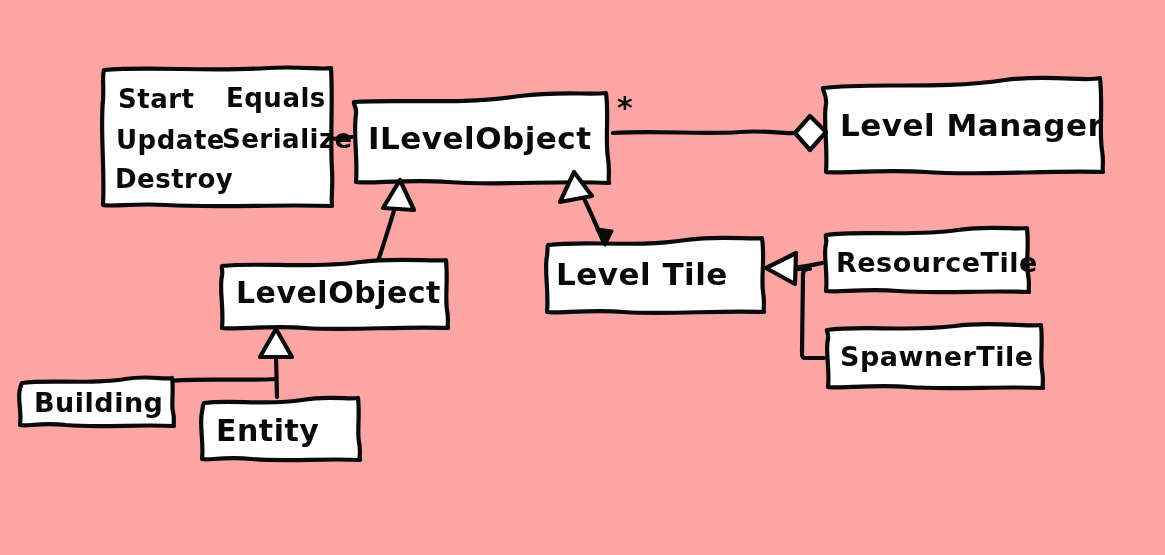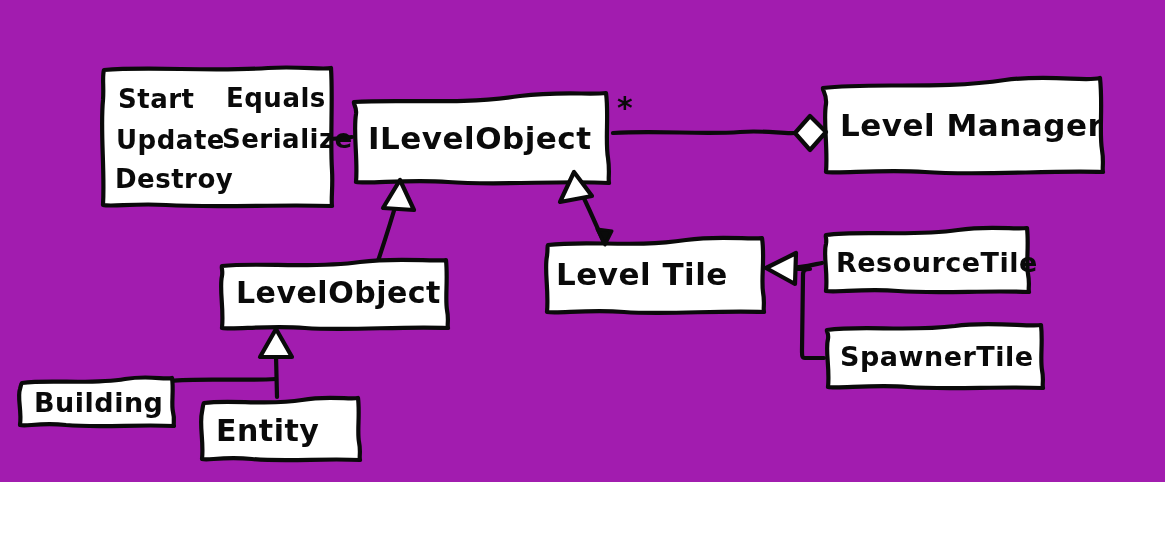--- a/index.html
+++ b/index.html
@@ -3,22 +3,22 @@
 <meta charset="utf-8">
 <style>
   html, body {
     margin: 0;
     padding: 0;
     background: #ffffff;
   }
   #canvas-wrap {
     position: relative;
     width: 1165px;
-    height: 482px;
-    background: #a21caf;
+    height: 555px;
+    background: #fca5a5;
     overflow: hidden;
     font-family: "DejaVu Sans", sans-serif;
   }
   svg#diagram {
     position: absolute;
     inset: 0;
     width: 1165px;
     height: 555px;
   }
   .box-outline {

